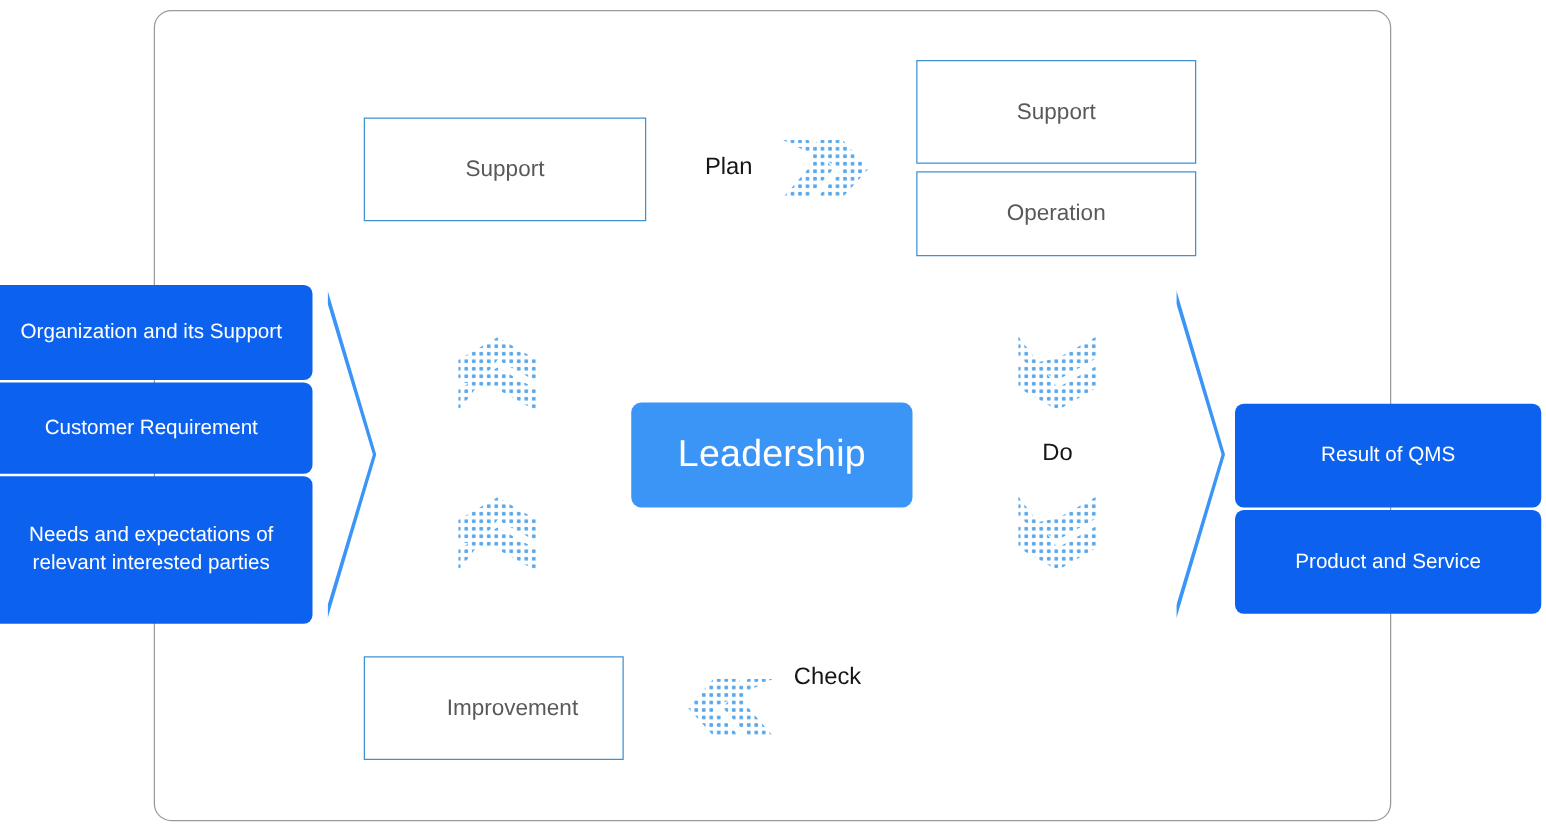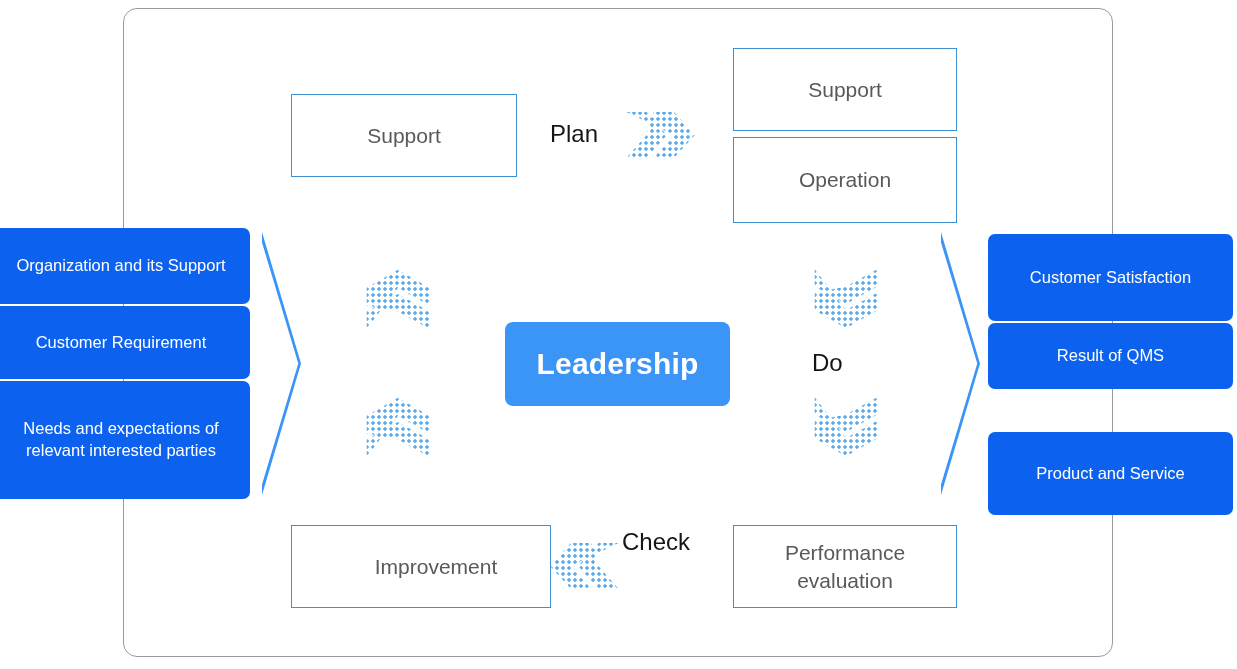--- a/index.html
+++ b/index.html
@@ -53,42 +53,41 @@
   
   .outline-box {
     position: absolute;
     background: #ffffff;
     border: 1.2px solid #3f92d2;
     color: #595959;
     display: flex;
     align-items: center;
     justify-content: center;
     text-align: center;
-    font-size: 21px;
+    font-size: 18px;
     line-height: 1.3;
     box-sizing: border-box;
     padding: 4px 10px;
   }
 
   
   .leadership-box {
     position: absolute;
     left: 505px;
     top: 322px;
     width: 225px;
     height: 84px;
     background: #3b95f7;
     border-radius: 8px;
     color: #ffffff;
     display: flex;
     align-items: center;
     justify-content: center;
     font-size: 30px;
     letter-spacing: 0.2px;
-    font-weight: bold;
   }
 
   
   .side-arrow {
     position: absolute;
     background: #3b95f7;
   }
   .side-arrow.left {
     left: 262px;
     top: 232px;
@@ -129,24 +128,24 @@
   .dot-arrow.up-double {
     clip-path: polygon(
       4% 98%, 4% 70%, 50% 42%, 96% 70%, 96% 98%, 50% 70%,
       4% 60%, 4% 32%, 50% 3%, 96% 32%, 96% 60%, 50% 32%);
   }
 
   
   .stage-label {
     position: absolute;
     color: #151515;
-    font-size: 24px;
-    display: flex;
-    align-items: center;
-    justify-content: flex-start;
+    font-size: 19px;
+    display: flex;
+    align-items: center;
+    justify-content: center;
     white-space: nowrap;
   }
 </style>
 </head>
 <body>
 
 <div id="canvas">
 
   <div class="outer-frame"></div>
 
@@ -157,53 +156,47 @@
   <div class="solid-box" style="left:-8px; top:306px; width:258px; height:73px;">
     <span>Customer Requirement</span>
   </div>
 
   <div class="solid-box" style="left:-8px; top:381px; width:258px; height:118px;">
     <span>Needs and expectations of relevant interested parties</span>
   </div>
 
   <div class="side-arrow left"></div>
 
-  <div class="solid-box" style="left:988px; top:234px; width:245px; height:87px;">
-    <span>Customer Satisfaction</span>
-  </div>
-
-  <div class="solid-box" style="left:988px; top:323px; width:245px; height:66px;">
+
+  <div class="solid-box" style="left:988px; top:323px; width:245px; height:83px;">
     <span>Result of QMS</span>
   </div>
 
-  <div class="solid-box" style="left:988px; top:408px; width:245px; height:83px;margin-top:24px;">
+  <div class="solid-box" style="left:988px; top:408px; width:245px; height:83px;">
     <span>Product and Service</span>
   </div>
 
   <div class="side-arrow right"></div>
 
   <div class="outline-box" style="left:291px; top:94px; width:226px; height:83px;">
     <span>Support</span>
   </div>
 
   <div class="outline-box" style="left:733px; top:48px; width:224px; height:83px;">
     <span>Support</span>
   </div>
 
-  <div class="outline-box" style="left:733px; top:137px; width:224px; height:86px;">
+  <div class="outline-box" style="left:733px; top:137px; width:224px; height:68px;">
     <span>Operation</span>
   </div>
 
-  <div class="outline-box" style="left:291px; top:525px; width:260px; height:83px;padding-left:40px;">
+  <div class="outline-box" style="left:291px; top:525px; width:208px; height:83px;padding-left:40px;">
     <span>Improvement</span>
   </div>
 
-  <div class="outline-box" style="left:733px; top:525px; width:224px; height:83px;">
-    <span>Performance evaluation</span>
-  </div>
 
   <div class="leadership-box">
     <span>Leadership</span>
   </div>
 
   <div class="stage-label" style="left:550px; top:112px; width:66px; height:44px;">
     <span>Plan</span>
   </div>
   <div class="dot-arrow right-double" style="left:625px; top:110px; width:72px; height:50px;"></div>
 

